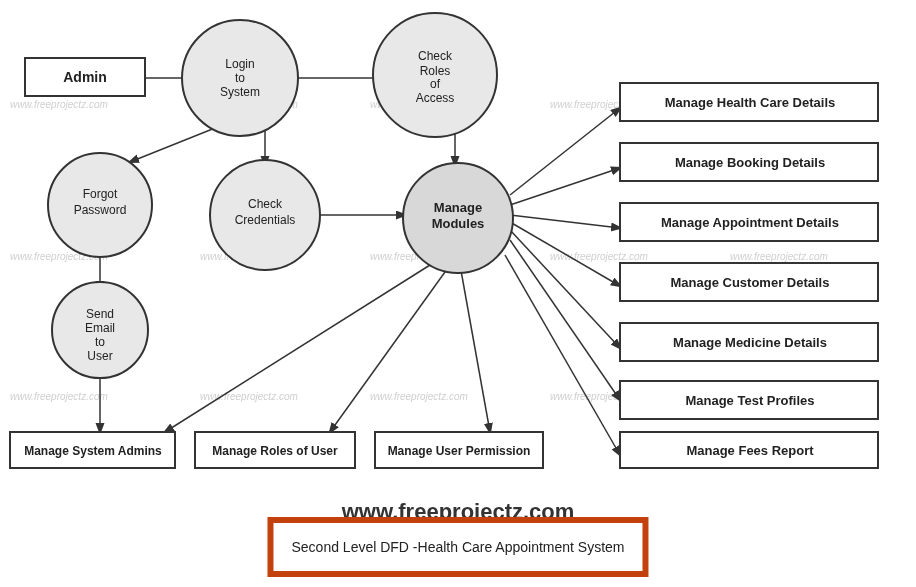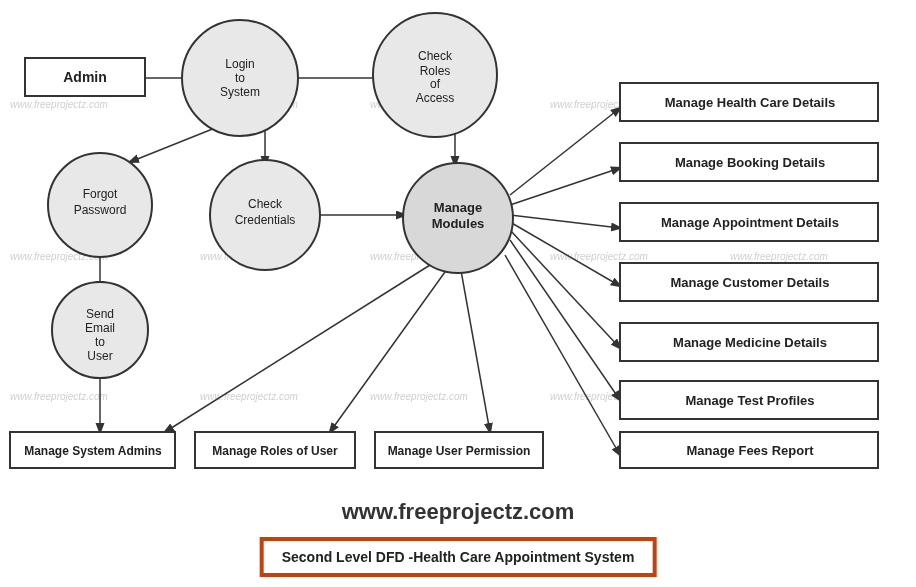--- a/index.html
+++ b/index.html
@@ -31,24 +31,24 @@
       font-size: 22px;
       font-weight: bold;
       color: #333;
       text-align: center;
     }
     .diagram-title {
       position: absolute;
       bottom: 10px;
       left: 50%;
       transform: translateX(-50%);
-      border: 4px solid #c2410c;
-      padding: 8px 18px;
+      border: 6px solid #c2410c;
+      padding: 16px 18px;
       font-size: 14px;
-      font-weight: bold;
+      font-weight: normal;
       color: #222;
       background: #fff;
       white-space: nowrap;
     }
   </style>
 </head>
 <body>
 
 <div class="diagram-container">
   <svg class="main-svg">

